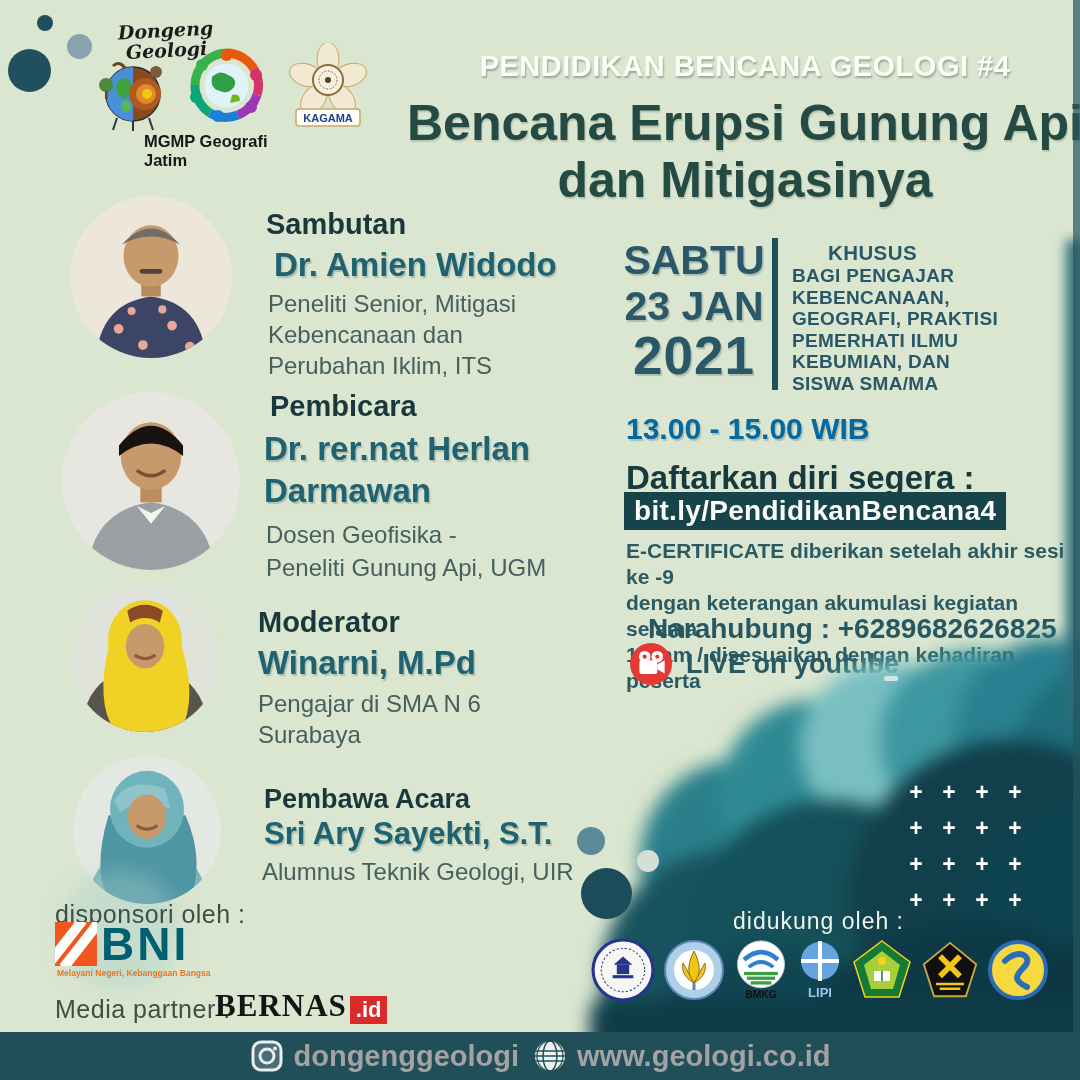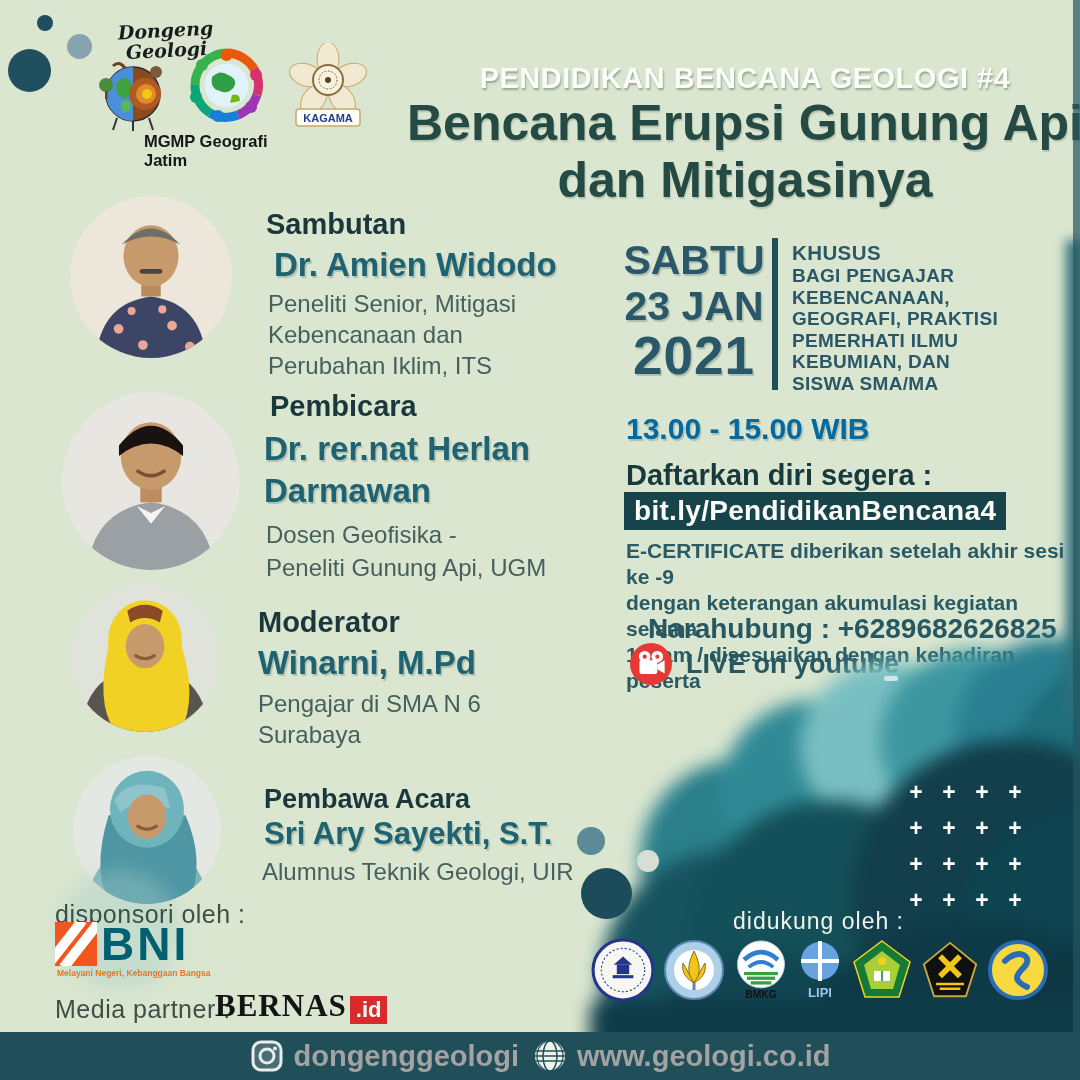--- a/index.html
+++ b/index.html
@@ -11,21 +11,21 @@
   .circle{position:absolute;border-radius:50%;}
 
   
   .script-logo{left:118px;top:20px;width:96px;text-align:center;
     font-family:"DejaVu Serif",serif;font-style:italic;font-weight:bold;
     font-size:19px;line-height:20px;color:#1b1b1b;transform:rotate(-3deg);}
   .mgmp-caption{left:144px;top:132px;width:160px;text-align:left;
     font-size:16.5px;font-weight:800;color:#161616;}
 
   
-  .series-label{left:420px;top:62px;width:650px;text-align:center;
+  .series-label{left:420px;top:50px;width:650px;text-align:center;
     font-size:29px;font-weight:800;letter-spacing:.5px;color:#fbfdf6;
     text-shadow:1px 2px 2px rgba(70,90,80,.45);}
   .main-title{left:400px;top:95px;width:690px;text-align:center;
     font-size:50px;line-height:57px;font-weight:800;color:#254a44;
     text-shadow:1px 2px 1px rgba(120,140,120,.35);}
 
   
   .photo{position:absolute;}
   .photo svg{display:block;width:100%;height:100%;}
   .role{position:absolute;font-size:29px;font-weight:800;color:#1a373c;}
@@ -34,25 +34,25 @@
   .sdesc{position:absolute;font-size:24px;line-height:31px;color:#46605d;white-space:pre-line;}
 
   
   .datewrap{left:618px;top:238px;width:152px;text-align:center;color:#2b5868;
     font-weight:800;text-shadow:1.5px 1.5px 1px rgba(40,70,80,.25);}
   .datewrap .day{font-size:41px;line-height:44px;}
   .datewrap .date{font-size:41px;line-height:48px;}
   .datewrap .year{font-size:53px;line-height:52px;letter-spacing:1px;}
   .vdivider{left:772px;top:238px;width:6px;height:152px;background:#1d515c;}
   .khusus{left:792px;top:241px;width:260px;color:#2b5868;}
-  .khusus .kt{font-size:20.5px;font-weight:800;letter-spacing:.4px;}
+  .khusus .kt{font-size:20.5px;font-weight:800;letter-spacing:.4px;margin-left:36px;}
   .khusus .kl{font-size:19px;font-weight:700;line-height:21.5px;letter-spacing:.3px;}
   .time{left:626px;top:412px;font-size:30px;font-weight:800;color:#0369a1;
     text-shadow:1.5px 1.5px 1px rgba(40,70,80,.25);}
-  .register-label{left:626px;top:459px;font-size:29px;font-weight:800;color:#163a3e;}
+  .register-label{left:626px;top:459px;font-size:33px;font-weight:800;color:#163a3e;}
   .register-link{left:624px;top:492px;background:#17434a;color:#fcfcf7;
     font-size:28px;font-weight:700;padding:3px 10px;letter-spacing:.3px;cursor:pointer;}
   .ecert{left:626px;top:538px;font-size:21px;font-weight:700;line-height:26px;
     color:#2a5a64;white-space:pre-line;}
   .contact{left:648px;top:613px;font-size:28px;font-weight:700;color:#275862;}
   .live-row{left:630px;top:643px;display:flex;align-items:center;gap:14px;}
   .live-label{font-size:27px;font-weight:800;color:#275862;}
 
   
   .smoke{position:absolute;inset:0;filter:blur(9px);}

